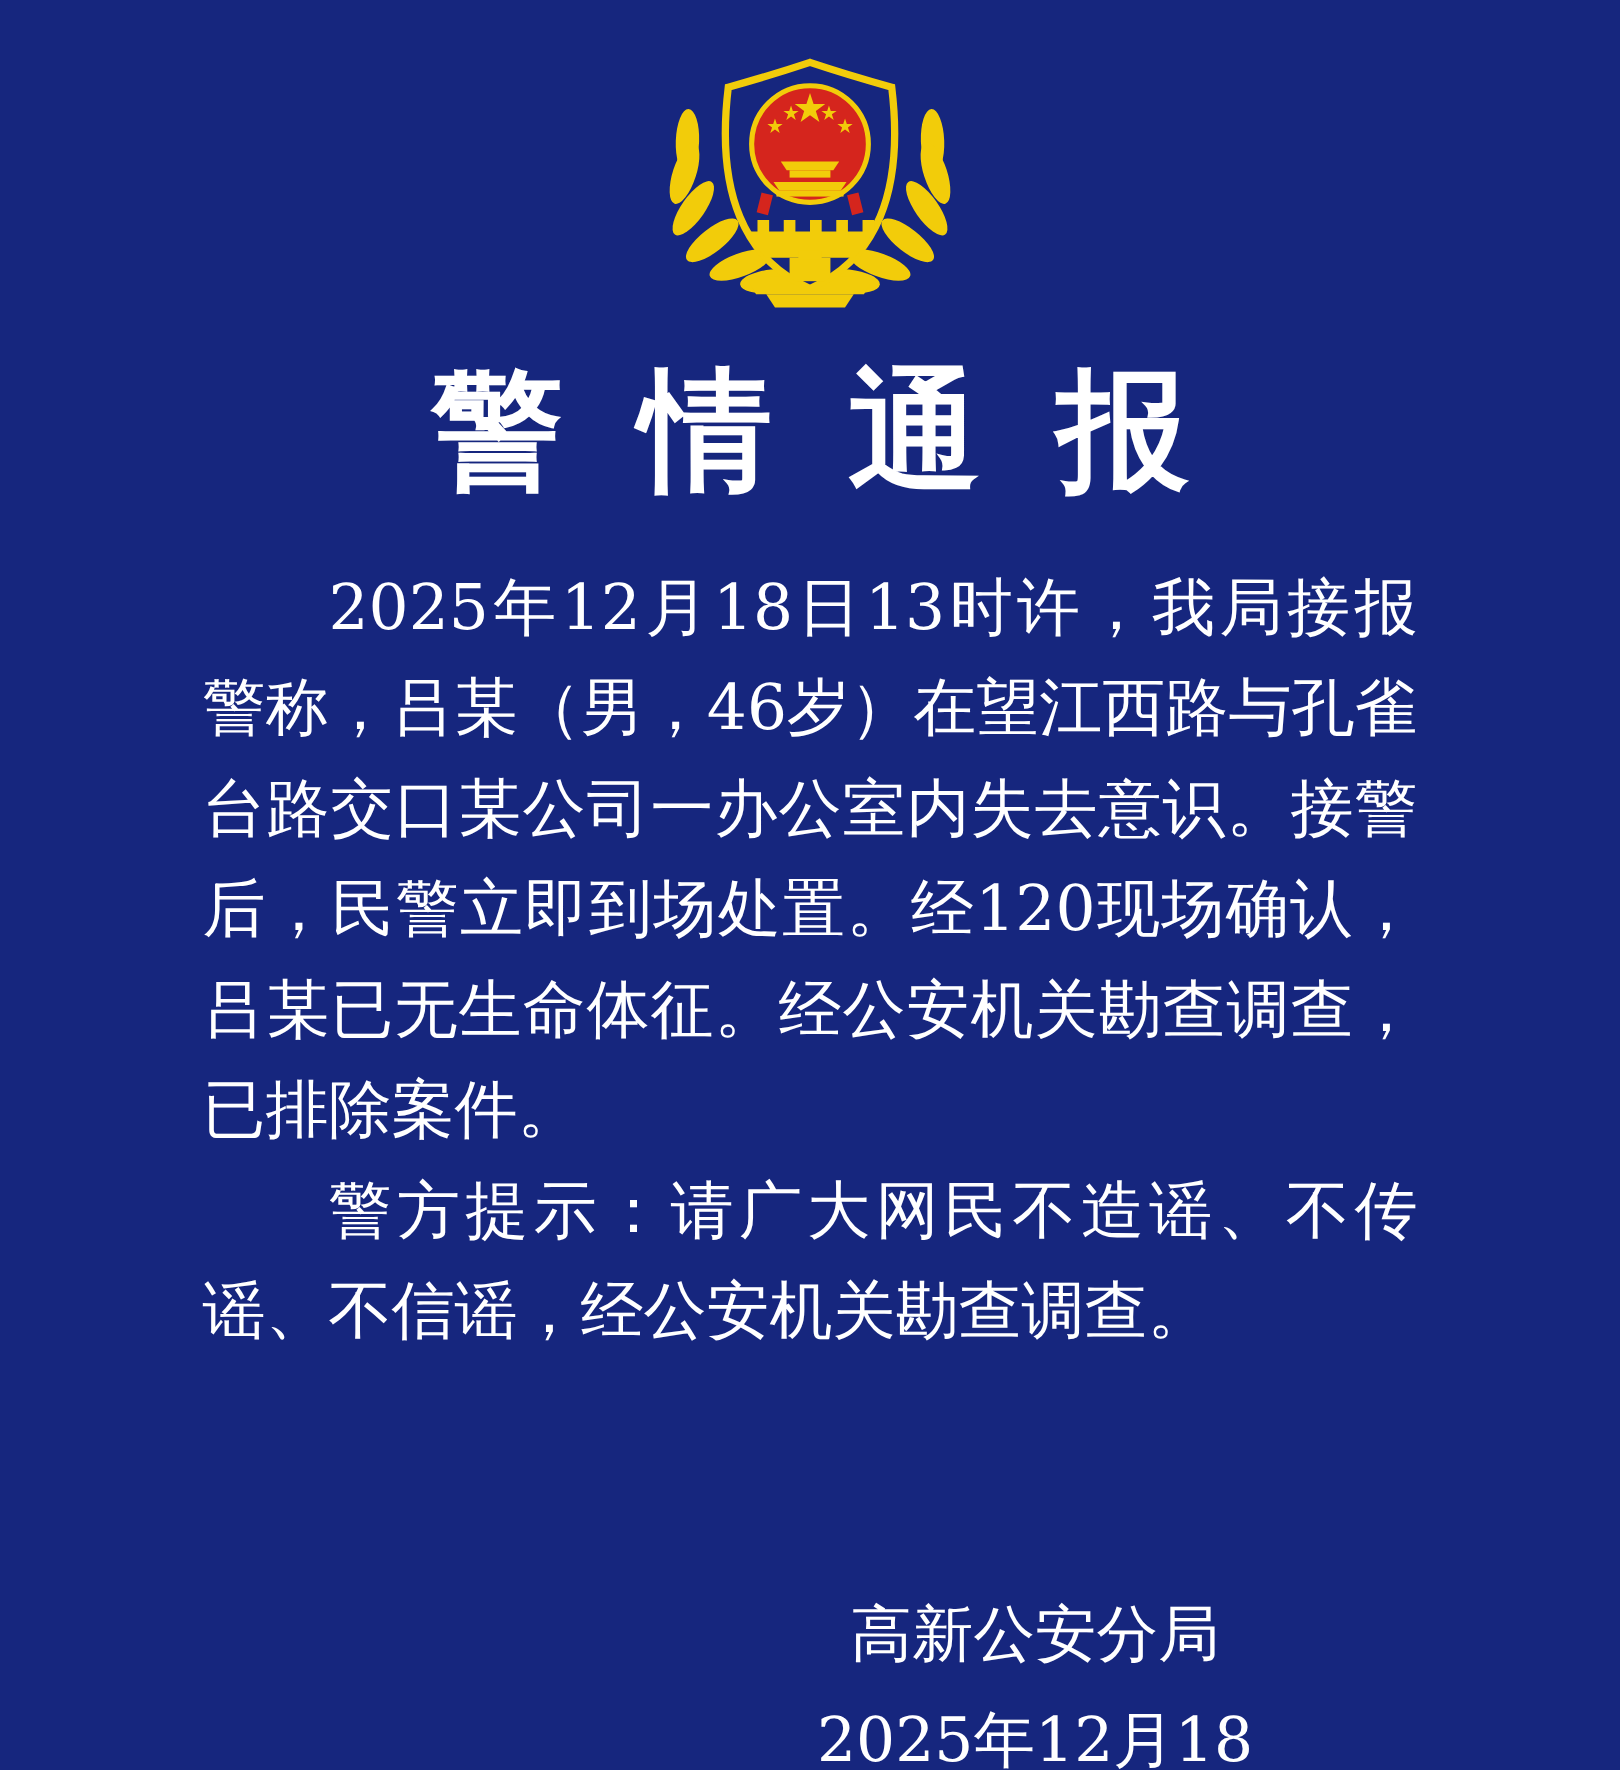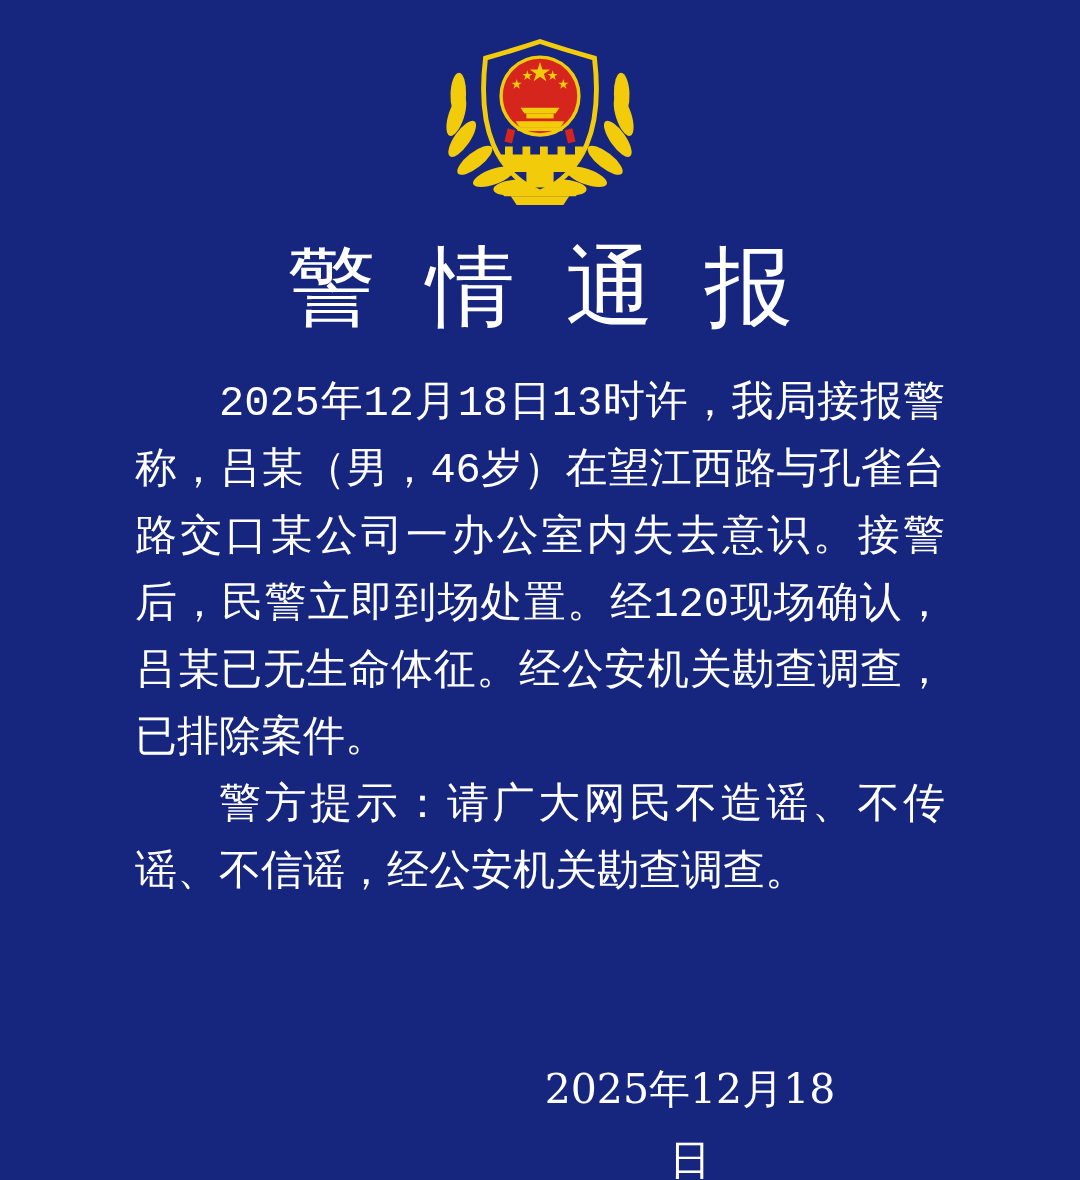--- a/index.html
+++ b/index.html
@@ -24,39 +24,38 @@
   .emblem{
     width:214px;
     margin:26px auto 0 auto;
     display:block;
   }
   .emblem svg{display:block;width:100%;height:auto;}
   .title{
     margin-top:26px;
     text-align:center;
     font-size:88px;
-    font-weight:normal;
+    font-weight:bold;
     line-height:1.18;
     letter-spacing:0.58em;
     padding-left:0.58em; 
     color:var(--text,#FFFFFF);
     white-space:nowrap;
   }
   .body-text{
     margin:32px 135px 0 135px;
     font-size:42px;
     line-height:67px;
     text-align:justify;
     text-align-last:left;
     color:var(--text,#FFFFFF);
   }
   .body-text p{
     text-indent:2em;
     margin:0;
-    font-family:Liberation Mono, monospace;
   }
   .sign-block{
     position:absolute;
     left:540px;
     top:1028px;
     width:300px;
     text-align:center;
     font-size:41px;
     line-height:71px;
     color:var(--text,#FFFFFF);
@@ -134,16 +133,17 @@
   </div>
 
   <h1 class="title">警情通报</h1>
 
   <div class="body-text">
     <p>2025年12月18日13时许，我局接报警称，吕某（男，46岁）在望江西路与孔雀台路交口某公司一办公室内失去意识。接警后，民警立即到场处置。经120现场确认，吕某已无生命体征。经公安机关勘查调查，已排除案件。</p>
     <p>警方提示：请广大网民不造谣、不传谣、不信谣，经公安机关勘查调查。</p>
   </div>
 
   <div class="sign-block">
+    <div>高新公安分局</div>
     <div>2025年12月18日</div>
   </div>
 
 </div>
 
 </body></html>

